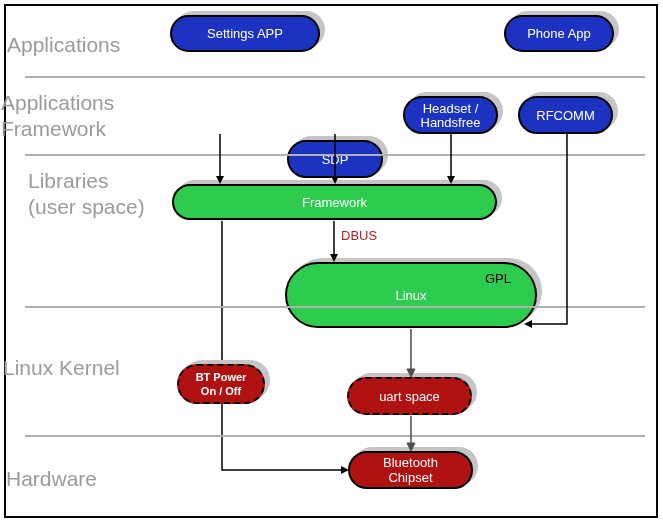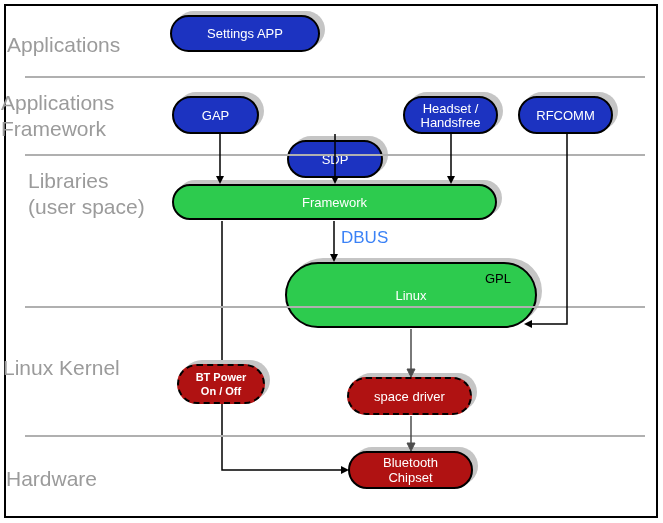--- a/index.html
+++ b/index.html
@@ -13,21 +13,21 @@
     display:flex;flex-direction:column;align-items:center;justify-content:center;
     color:#fff;font-size:13px;line-height:15px;text-align:center;
     box-shadow:5px -4px 0 var(--shadow_gray,#c5c5c5);box-sizing:border-box;}
   .pill.blue{background:var(--app_blue,#1c33c1);}
   .pill.green{background:var(--lib_green,#2dcb4e);}
   .pill.red{background:var(--kernel_red,#b01212);}
   .pill.dashed{border-style:dashed;}
   .pill .sub{font-size:13px;line-height:13px;}
   .pill .small{font-size:11px;line-height:14px;}
   .badge{position:absolute;right:24px;top:7px;color:#000;font-size:13px;line-height:15px;text-align:center;}
-  .edge-label{position:absolute;color:#3b82f6;font-size:17px;}
+  .edge-label{position:absolute;color:#b91c1c;font-size:13px;}
   svg.arrows{position:absolute;left:0;top:0;width:663px;height:523px;pointer-events:none;}
   svg.arrows path{fill:none;stroke:#000;stroke-width:1.5;}
   svg.arrows polygon{fill:#000;stroke:none;}
   svg.arrows .gray{stroke:#4d4d4d;}
   svg.arrows polygon.gray{fill:#4d4d4d;}
 </style>
 </head>
 <body>
 
 <div id="canvas">
@@ -56,24 +56,24 @@
     <div>Hardware</div>
   </div>
   <div class="layer-label" style="left:3px;top:355px;">
     <div>Linux Kernel</div>
   </div>
 
   <div class="pill blue" style="left:170px;top:15px;width:150px;height:37px;">
     <span>Settings APP</span>
   </div>
 
+  <div class="pill blue" style="left:504px;top:15px;width:110px;height:37px;">
+    <span>Phone App</span>
+  </div>
 
-  <div class="pill blue" style="left:172px;top:96px;width:87px;height:38px;">
-    <span>GAP</span>
-  </div>
 
   <div class="pill blue" style="left:287px;top:96px;width:96px;height:38px;margin-top:44px;">
     <span>SDP</span>
   </div>
 
   <div class="pill blue" style="left:403px;top:96px;width:95px;height:38px;text-align:right;">
     <span>Headset /</span>
     <span class="sub">Handsfree</span>
   </div>
 
@@ -89,21 +89,21 @@
     <span>Linux</span>
     <span class="badge">GPL</span>
   </div>
 
   <div class="pill red dashed" style="left:177px;top:364px;width:88px;height:40px;font-weight:bold;">
     <span class="small">BT Power</span>
     <span class="small">On / Off</span>
   </div>
 
   <div class="pill red dashed" style="left:347px;top:377px;width:125px;height:38px;">
-    <span>space driver</span>
+    <span>uart space</span>
   </div>
 
   <div class="pill red" style="left:348px;top:451px;width:125px;height:38px;">
     <span>Bluetooth</span>
     <span>Chipset</span>
   </div>
 
   <div class="divider" style="top:76px;"></div>
   <div class="divider" style="top:154px;"></div>
   <div class="divider" style="top:306px;"></div>

